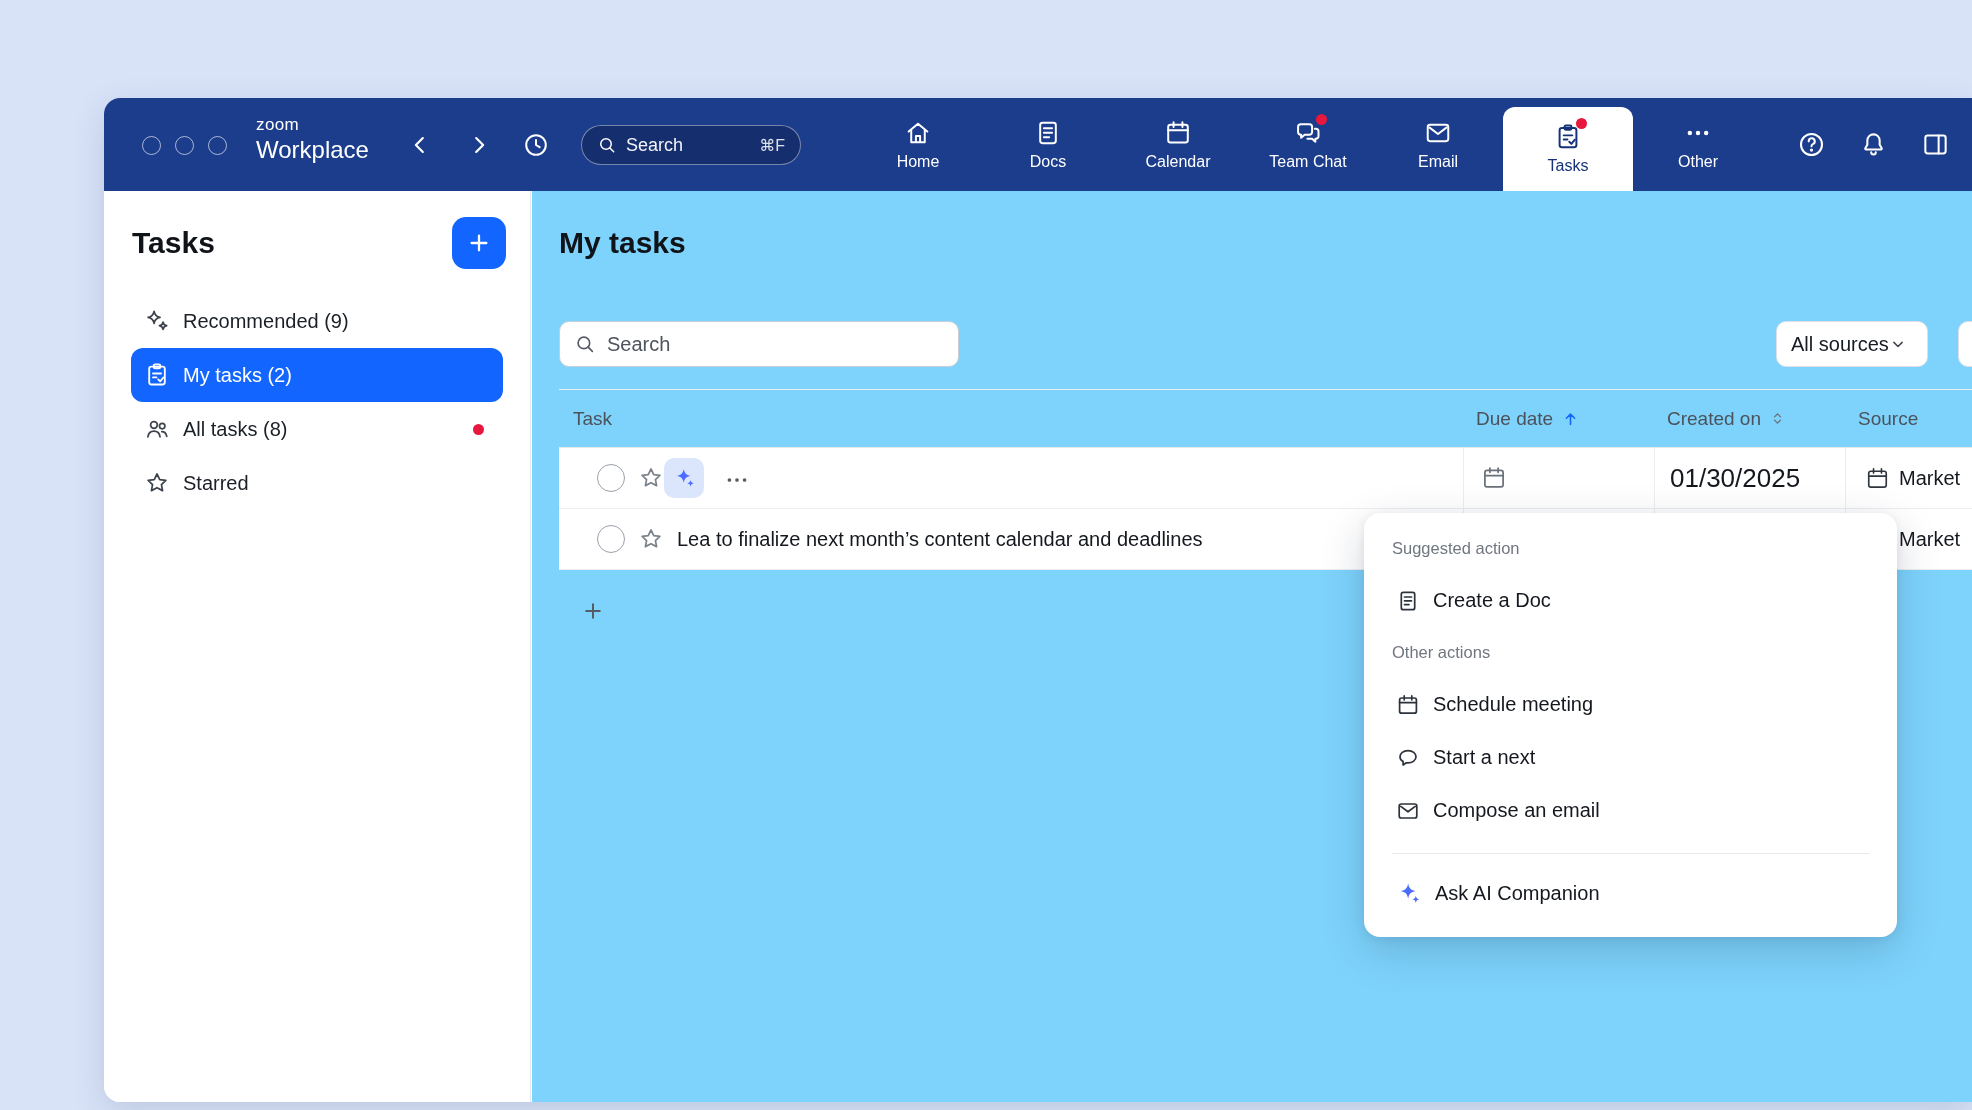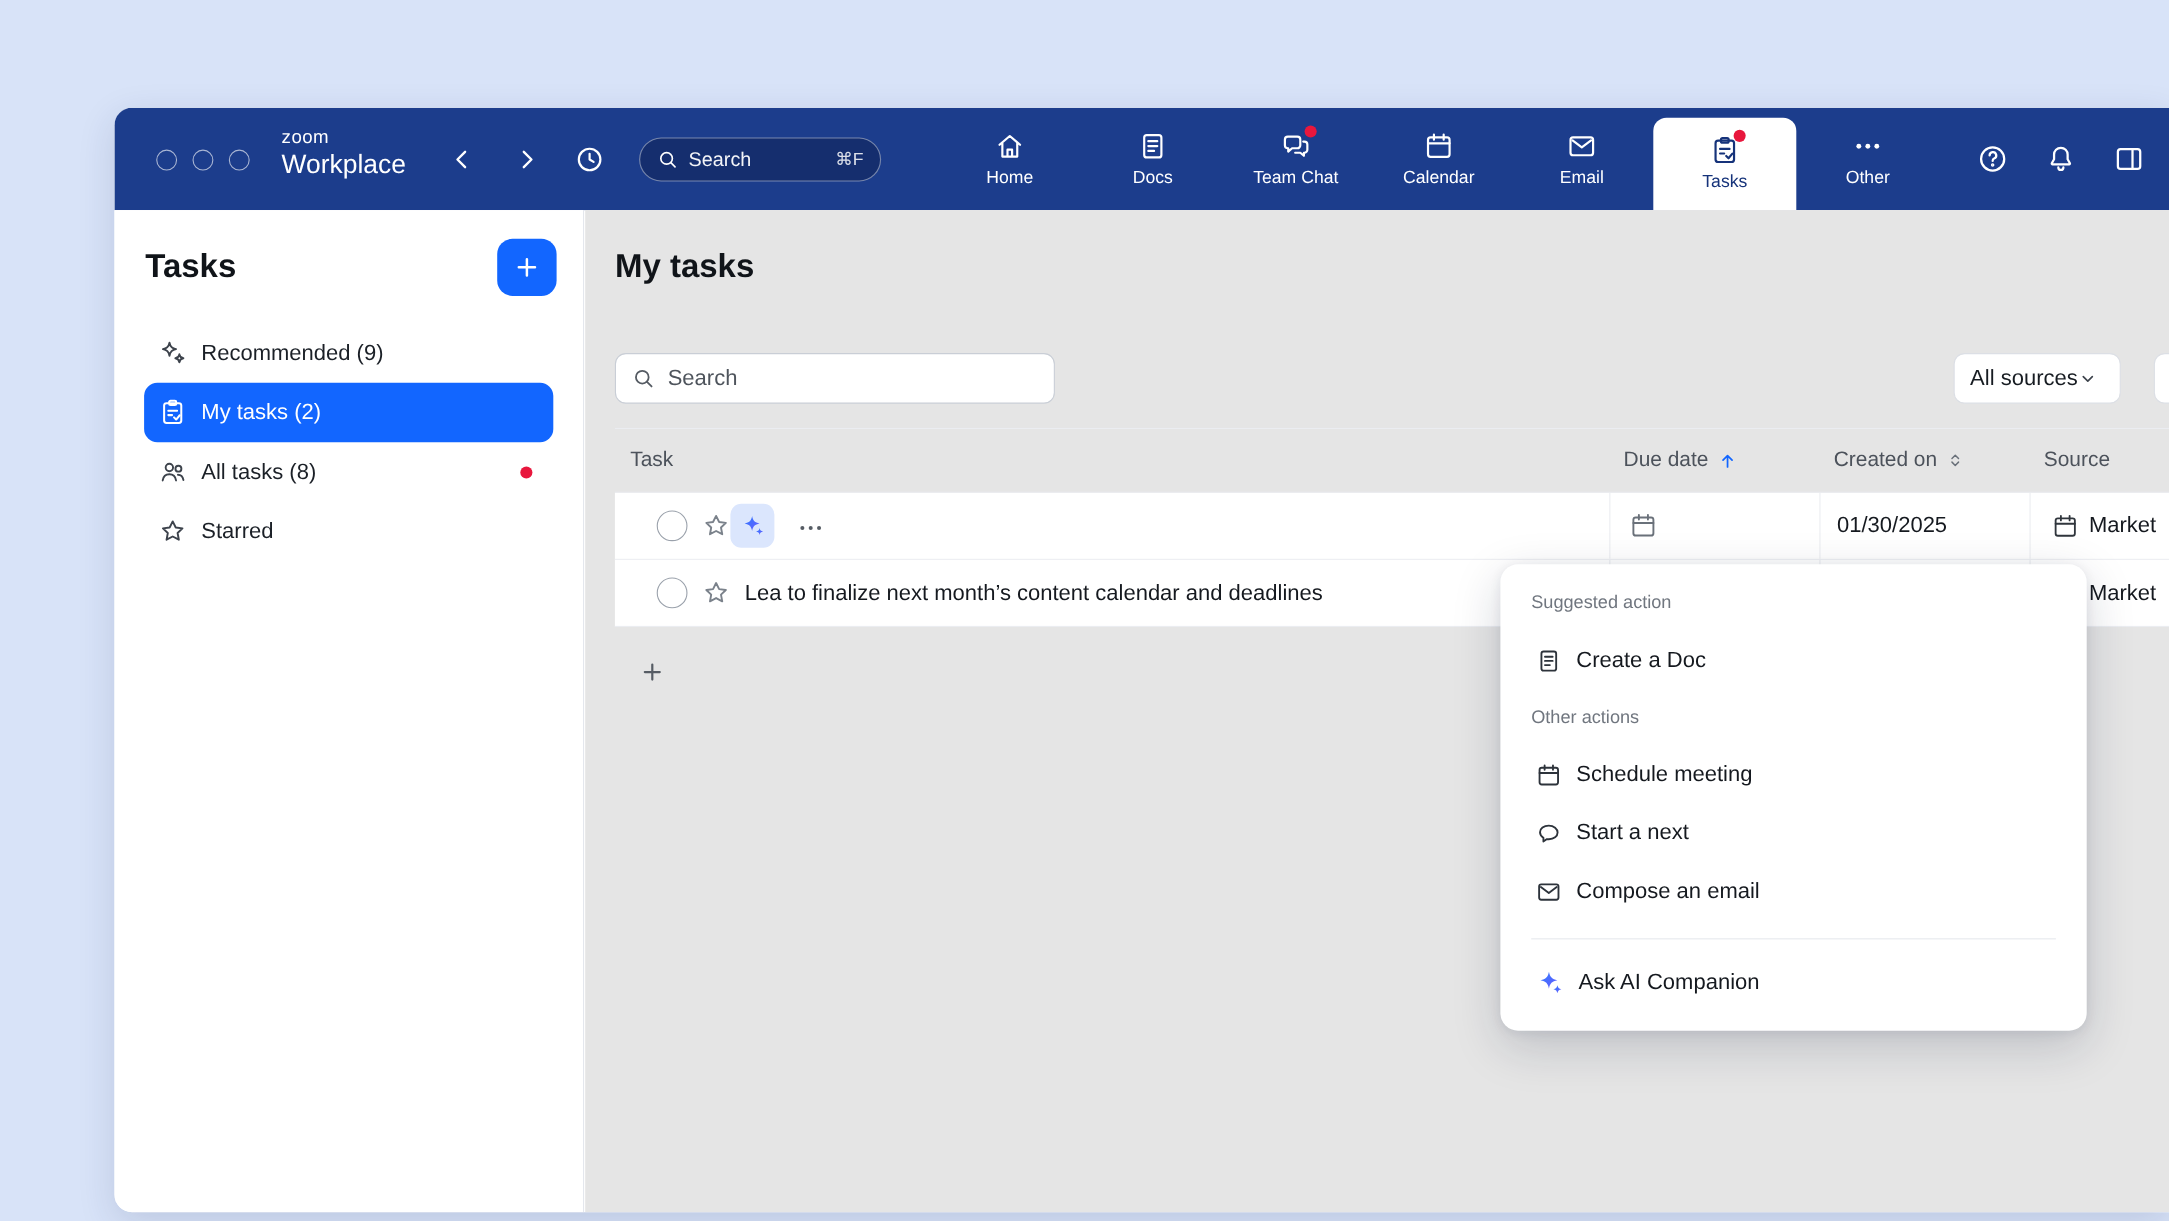--- a/index.html
+++ b/index.html
@@ -39,21 +39,21 @@
   .add-btn{width:54px;height:52px;border-radius:14px;background:#1266FF;border:none;color:#fff;display:flex;align-items:center;justify-content:center;cursor:pointer}
   .add-btn svg{width:26px;height:26px}
   .side-list{margin-top:25px}
   .side-item{height:54px;margin:0 27px;border-radius:12px;display:flex;align-items:center;gap:13px;padding:0 13px;font-size:20px;color:#1b2027;cursor:pointer}
   .side-item .sic{width:26px;height:26px;color:#3d434c;flex:none}
   .side-item.selected{background:#1266FF;color:#fff}
   .side-item.selected .sic{color:#fff}
   .side-dot{margin-left:auto;margin-right:6px;width:11px;height:11px;border-radius:50%;background:#E8173D;flex:none}
 
   
-  .content{position:absolute;left:428px;top:93px;right:0;bottom:0;background:#e5e5e5;overflow:hidden}
+  .content{position:absolute;left:428px;top:93px;right:0;bottom:0;background:#7dd3fc;overflow:hidden}
   .page-title{position:absolute;left:27px;top:35px;font-size:30px;font-weight:700;color:#101419}
   .search-box{position:absolute;left:27px;top:130px;width:400px;height:46px;border:1.5px solid #c9ced6;border-radius:10px;display:flex;align-items:center;gap:11px;padding:0 14px;cursor:text;background:#fff}
   .search-box .sic{width:22px;height:22px;color:#555b63;flex:none}
   .search-box .ph{font-size:20px;color:#4e545c}
   .sources{position:absolute;left:1244px;top:130px;width:152px;height:46px;border:1px solid #dcdfe5;border-radius:10px;display:flex;align-items:center;padding:0 14px;background:#fff;cursor:pointer}
   .sources .lbl{font-size:20px;color:#171c22}
   .sources .cic{width:18px;height:18px;color:#3d434c}
   .pill-cut{position:absolute;left:1426px;top:130px;width:70px;height:46px;border:1px solid #dcdfe5;border-radius:10px;background:#fff}
 
   .table{position:absolute;left:27px;top:198px;right:0}
@@ -62,21 +62,21 @@
   .th-task{width:905px;padding-left:14px}
   .th-due{width:191px;padding-left:12px}
   .th-created{width:191px;padding-left:12px}
   .th-source{flex:1;padding-left:12px}
   .sort-asc{width:19px;height:19px;color:#1266FF}
   .sort-both{width:17px;height:17px;color:#6a717a}
   .trow{height:61px;display:flex;align-items:stretch;border-bottom:1px solid #ebedf1;background:#fff}
   .td{display:flex;align-items:center}
   .td-task{width:905px;padding-left:38px;border-right:1px solid #ebedf1}
   .td-due{width:191px;padding-left:17px;border-right:1px solid #ebedf1}
-  .td-created{width:191px;padding-left:15px;border-right:1px solid #ebedf1;font-size:20px;color:#15191f}
+  .td-created{width:191px;padding-left:15px;border-right:1px solid #ebedf1;font-size:26px;color:#15191f}
   .td-source{flex:1;padding-left:19px;gap:9px;font-size:20px;color:#15191f;overflow:hidden;white-space:nowrap}
   .chk{width:28px;height:28px;border-radius:50%;border:1.8px solid #9aa1ab;flex:none;background:none;cursor:pointer;padding:0}
   .star{width:26px;height:26px;color:#7b828b;flex:none;margin-left:13px;background:none;border:none;cursor:pointer;padding:0}
   .star svg{width:26px;height:26px}
   .task-text{flex:1;margin-left:13px;font-size:20px;color:#15191f;white-space:nowrap;overflow:hidden}
   .ai-btn{width:40px;height:40px;border-radius:10px;background:#dbe6fd;border:none;display:flex;align-items:center;justify-content:center;flex:none;cursor:pointer}
   .ai-btn svg{width:23px;height:23px}
   .more-btn{width:34px;height:34px;margin:0 19px 0 16px;color:#565c64;background:none;border:none;flex:none;cursor:pointer;padding:0}
   .more-btn svg{width:26px;height:26px;margin:4px auto 0}
   .cal-icon{width:26px;height:26px;color:#6a717a;flex:none;background:none;border:none;cursor:pointer;padding:0}
@@ -156,35 +156,35 @@
             <svg viewBox="0 0 24 24" fill="none" stroke="currentColor" stroke-width="1.7" stroke-linecap="round" stroke-linejoin="round">
                 <rect x="5.3" y="3.3" width="13.4" height="17.4" rx="2"></rect>
                 <path d="M8.5 8h7M8.5 11.8h7M8.5 15.6h4.5"></path>
               </svg>
           </span>
           <span class="nav-label">Docs</span>
         </div>
         <div class="nav-item">
           <span class="ico">
             <svg viewBox="0 0 24 24" fill="none" stroke="currentColor" stroke-width="1.7" stroke-linecap="round" stroke-linejoin="round">
+                <rect x="3.6" y="5" width="16.8" height="15.2" rx="2"></rect>
+                <path d="M3.6 9.7h16.8M8.2 2.8v4M15.8 2.8v4"></path>
+              </svg>
+          </span>
+          <span class="nav-label">Calendar</span>
+        </div>
+        <div class="nav-item">
+          <span class="ico">
+            <svg viewBox="0 0 24 24" fill="none" stroke="currentColor" stroke-width="1.7" stroke-linecap="round" stroke-linejoin="round">
                 <path d="M3.5 6.8A2.3 2.3 0 0 1 5.8 4.5h7.4a2.3 2.3 0 0 1 2.3 2.3v4.4a2.3 2.3 0 0 1-2.3 2.3H9.1l-3 2.6v-2.6h-.3a2.3 2.3 0 0 1-2.3-2.3z"></path>
                 <path d="M17.8 8.3h.9a2.3 2.3 0 0 1 2.3 2.3v4.1a2.3 2.3 0 0 1-2.3 2.3h-.4v2.4l-2.8-2.4h-4"></path>
               </svg>
             <span class="badge-dot"></span>
           </span>
           <span class="nav-label">Team Chat</span>
-        </div>
-        <div class="nav-item">
-          <span class="ico">
-            <svg viewBox="0 0 24 24" fill="none" stroke="currentColor" stroke-width="1.7" stroke-linecap="round" stroke-linejoin="round">
-                <rect x="3.6" y="5" width="16.8" height="15.2" rx="2"></rect>
-                <path d="M3.6 9.7h16.8M8.2 2.8v4M15.8 2.8v4"></path>
-              </svg>
-          </span>
-          <span class="nav-label">Calendar</span>
         </div>
         <div class="nav-item">
           <span class="ico">
             <svg viewBox="0 0 24 24" fill="none" stroke="currentColor" stroke-width="1.7" stroke-linecap="round" stroke-linejoin="round">
                 <rect x="3.2" y="5" width="17.6" height="14" rx="2"></rect>
                 <path d="M4.8 7.4 12 12.8l7.2-5.4"></path>
               </svg>
           </span>
           <span class="nav-label">Email</span>
         </div>

